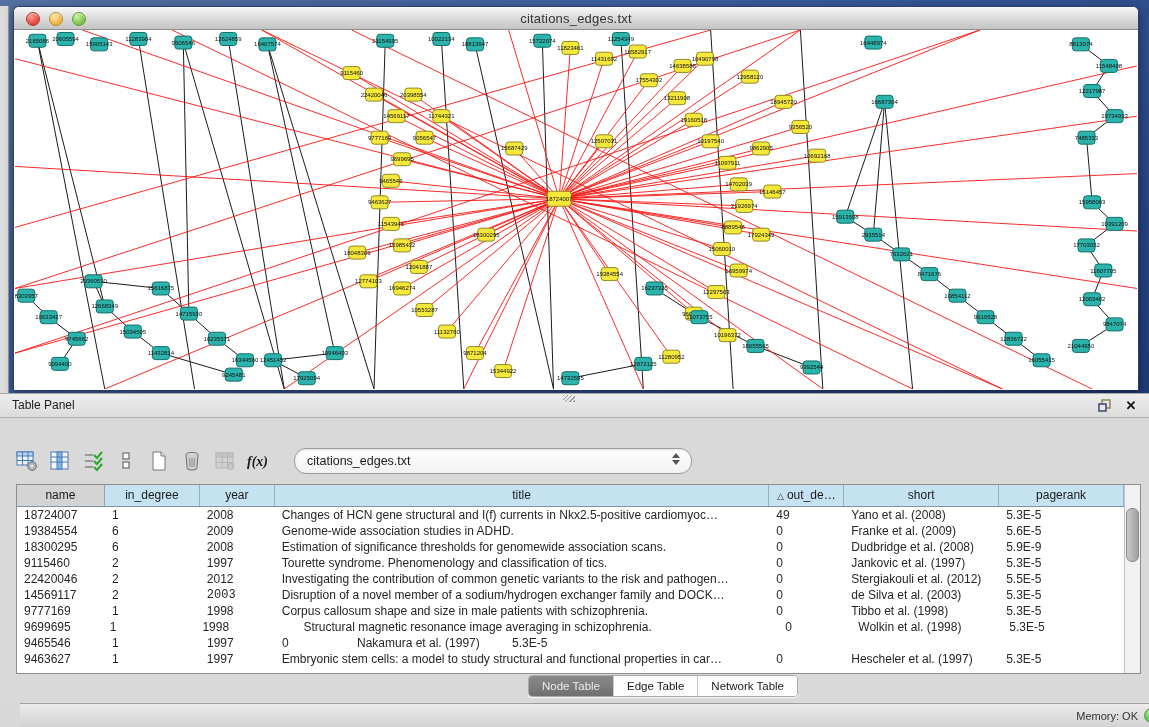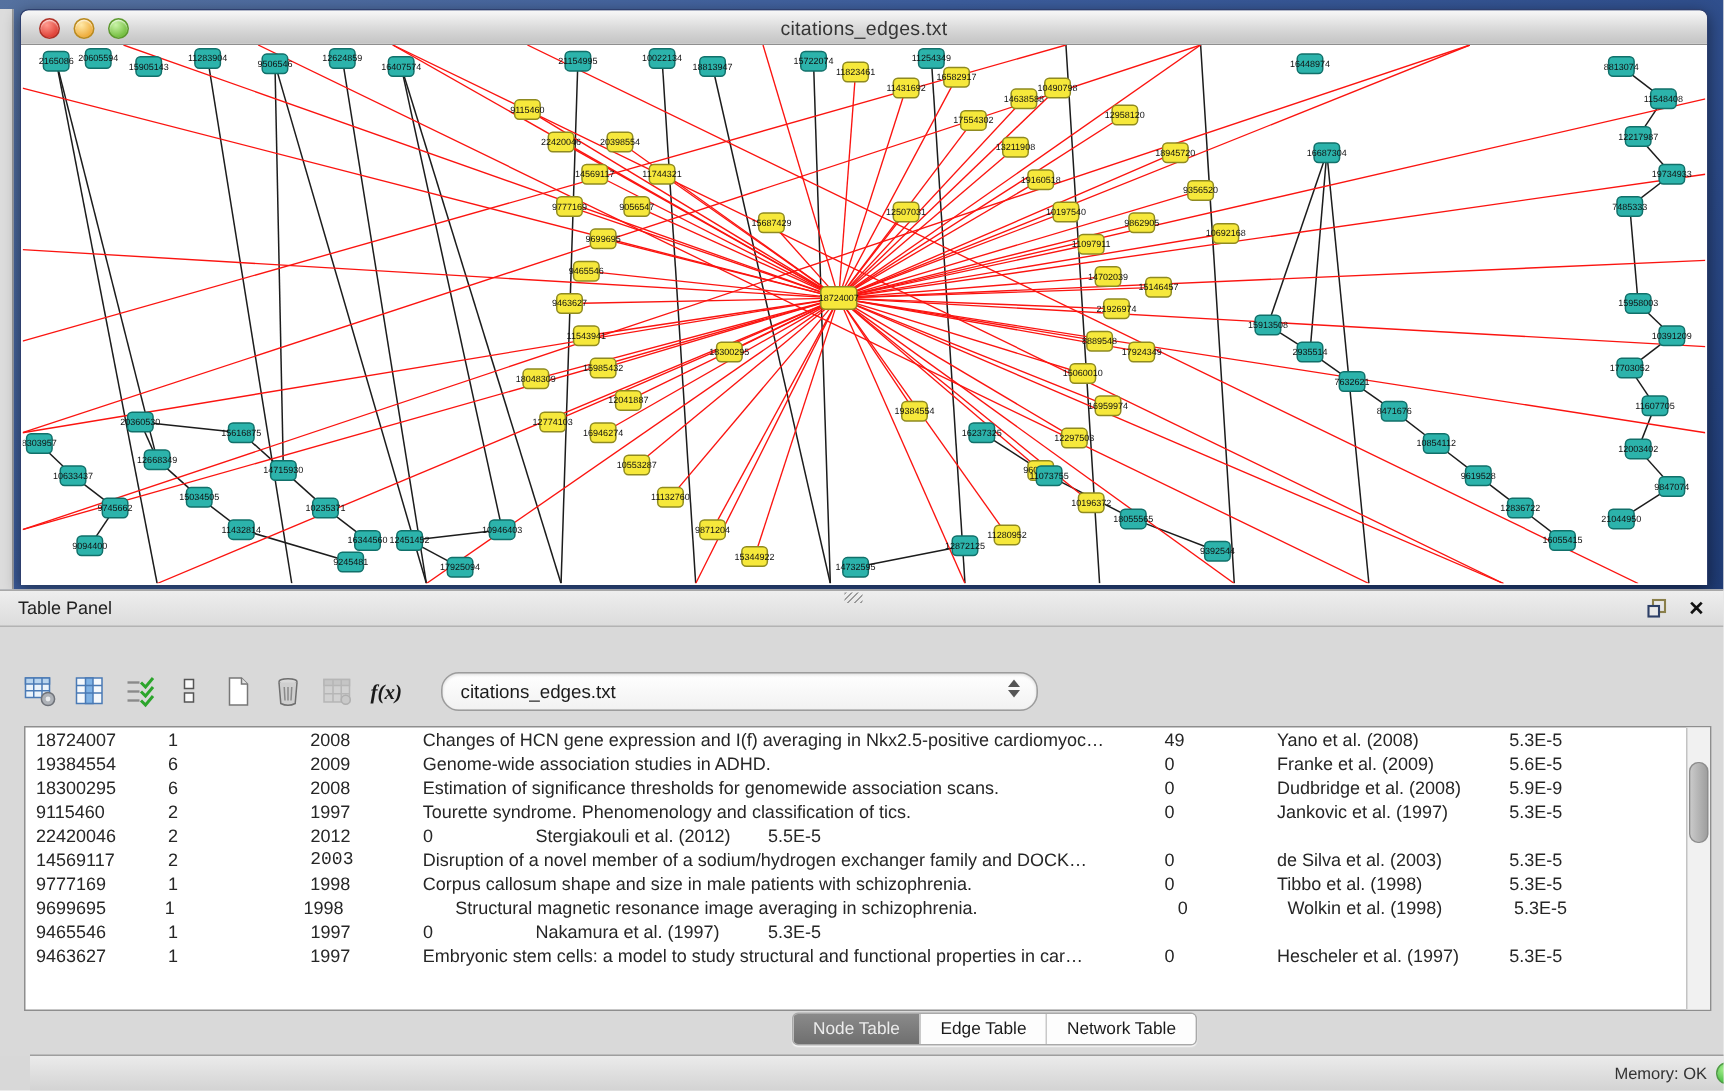--- a/index.html
+++ b/index.html
@@ -579,26 +579,35 @@
       <span class="combo-text">citations_edges.txt</span>
       <span class="spinners">
         <span class="spin-up"></span>
           <span class="spin-dn"></span>
       </span>
     </div>
   </div>
 
   <div class="table-block">
     <div class="grid">
+      <div class="grid-header" id="grid-header">
+          <div class="th first" style="width: 88px;">name</div>
+          <div class="th" style="width: 95px;">in_degree</div>
+          <div class="th" style="width: 75px;">year</div>
+          <div class="th" style="width: 495px;">title</div>
+          <div class="th" style="width: 75px;"><span class="sortglyph">△</span>out_de…</div>
+          <div class="th" style="width: 155px;">short</div>
+          <div class="th" style="width: 125px;">pagerank</div>
+        </div>
       <div id="grid-body">
           <div class="tr">
             <div class="td" style="width: 88px;">18724007</div>
             <div class="td" style="width: 95px;">1</div>
             <div class="td" style="width: 75px;">2008</div>
-            <div class="td" style="width: 495px;">Changes of HCN gene expression and I(f) averaging in Nkx2.5-positive cardiomyoc…</div>
+            <div class="td" style="width: 495px;">Changes of HCN gene structural and I(f) currents in Nkx2.5-positive cardiomyoc…</div>
             <div class="td" style="width: 75px;">49</div>
             <div class="td" style="width: 155px;">Yano et al. (2008)</div>
             <div class="td" style="width: 125px;">5.3E-5</div>
           </div>
           <div class="tr">
             <div class="td" style="width: 88px;">19384554</div>
             <div class="td" style="width: 95px;">6</div>
             <div class="td" style="width: 75px;">2009</div>
             <div class="td" style="width: 495px;">Genome-wide association studies in ADHD.</div>
             <div class="td" style="width: 75px;">0</div>
@@ -620,20 +629,21 @@
             <div class="td" style="width: 75px;">1997</div>
             <div class="td" style="width: 495px;">Tourette syndrome. Phenomenology and classification of tics.</div>
             <div class="td" style="width: 75px;">0</div>
             <div class="td" style="width: 155px;">Jankovic et al. (1997)</div>
             <div class="td" style="width: 125px;">5.3E-5</div>
           </div>
           <div class="tr">
             <div class="td" style="width: 88px;">22420046</div>
             <div class="td" style="width: 95px;">2</div>
             <div class="td" style="width: 75px;">2012</div>
+            <div class="td" style="width: 495px;">Investigating the contribution of common genetic variants to the risk and pathogen…</div>
             <div class="td" style="width: 75px;">0</div>
             <div class="td" style="width: 155px;">Stergiakouli et al. (2012)</div>
             <div class="td" style="width: 125px;">5.5E-5</div>
           </div>
           <div class="tr">
             <div class="td" style="width: 88px;">14569117</div>
             <div class="td" style="width: 95px;">2</div>
             <div class="td" style="width: 75px; font-family: Liberation Mono, monospace;">2003</div>
             <div class="td" style="width: 495px;">Disruption of a novel member of a sodium/hydrogen exchanger family and DOCK…</div>
             <div class="td" style="width: 75px;">0</div>

